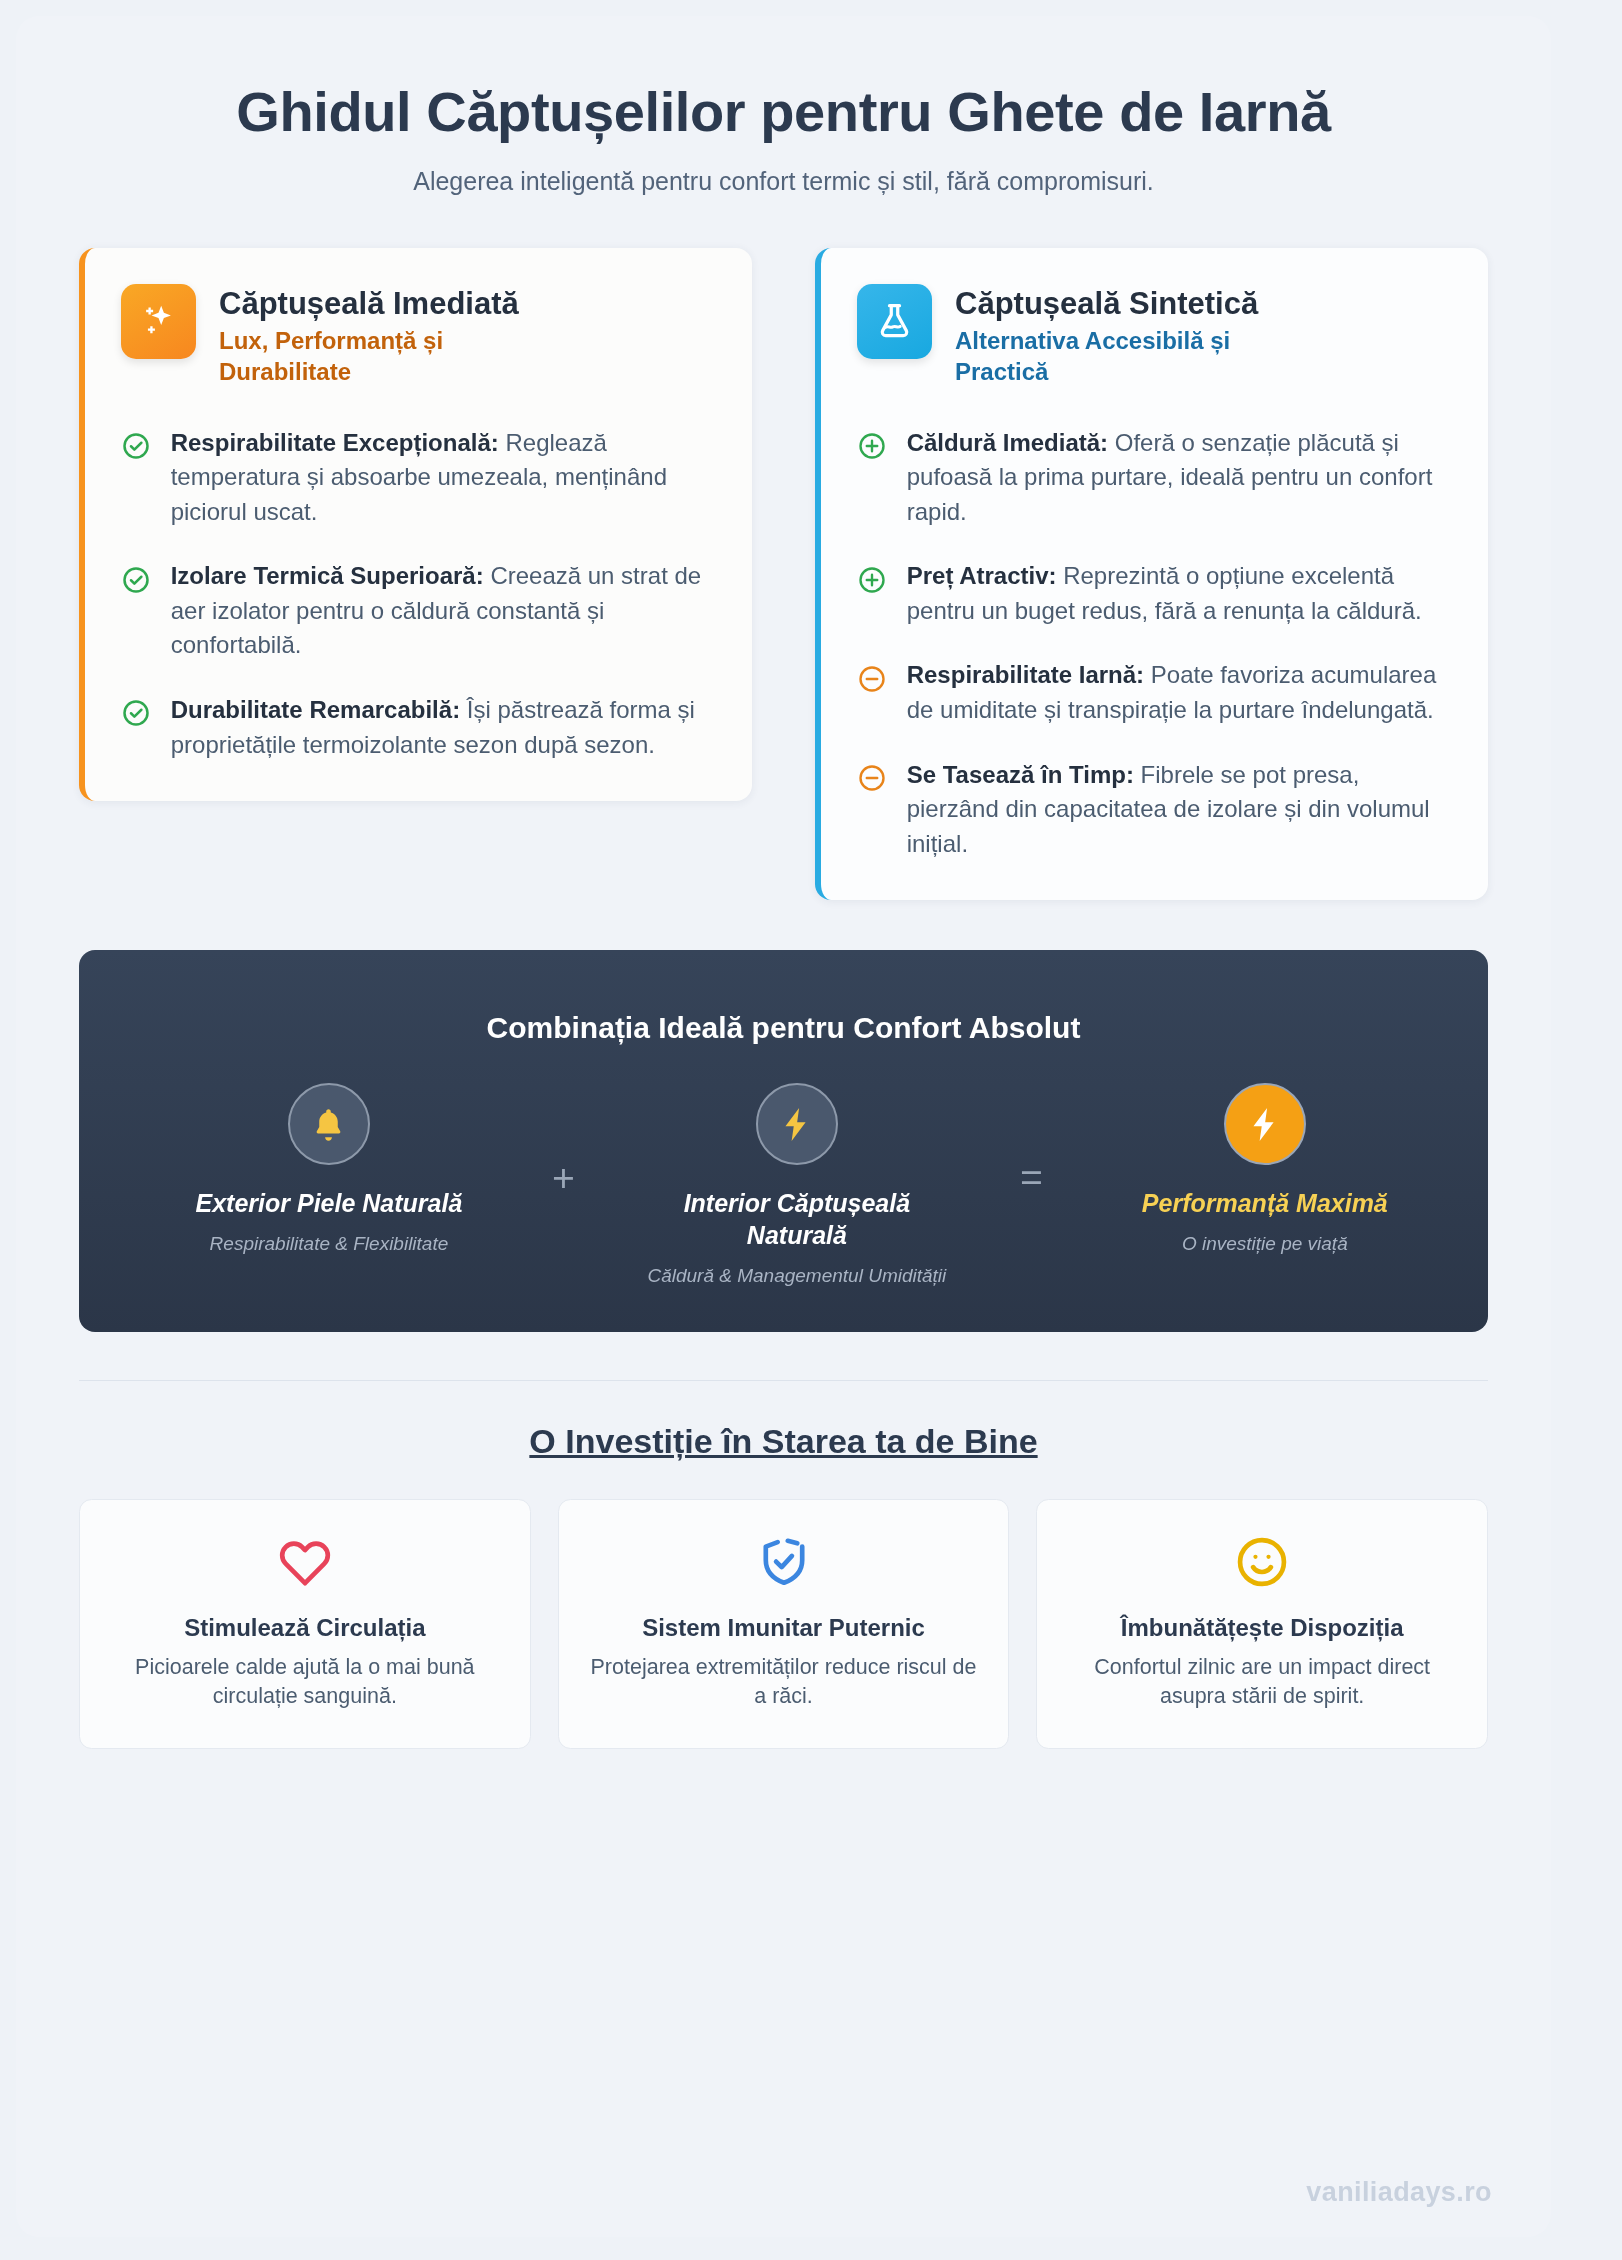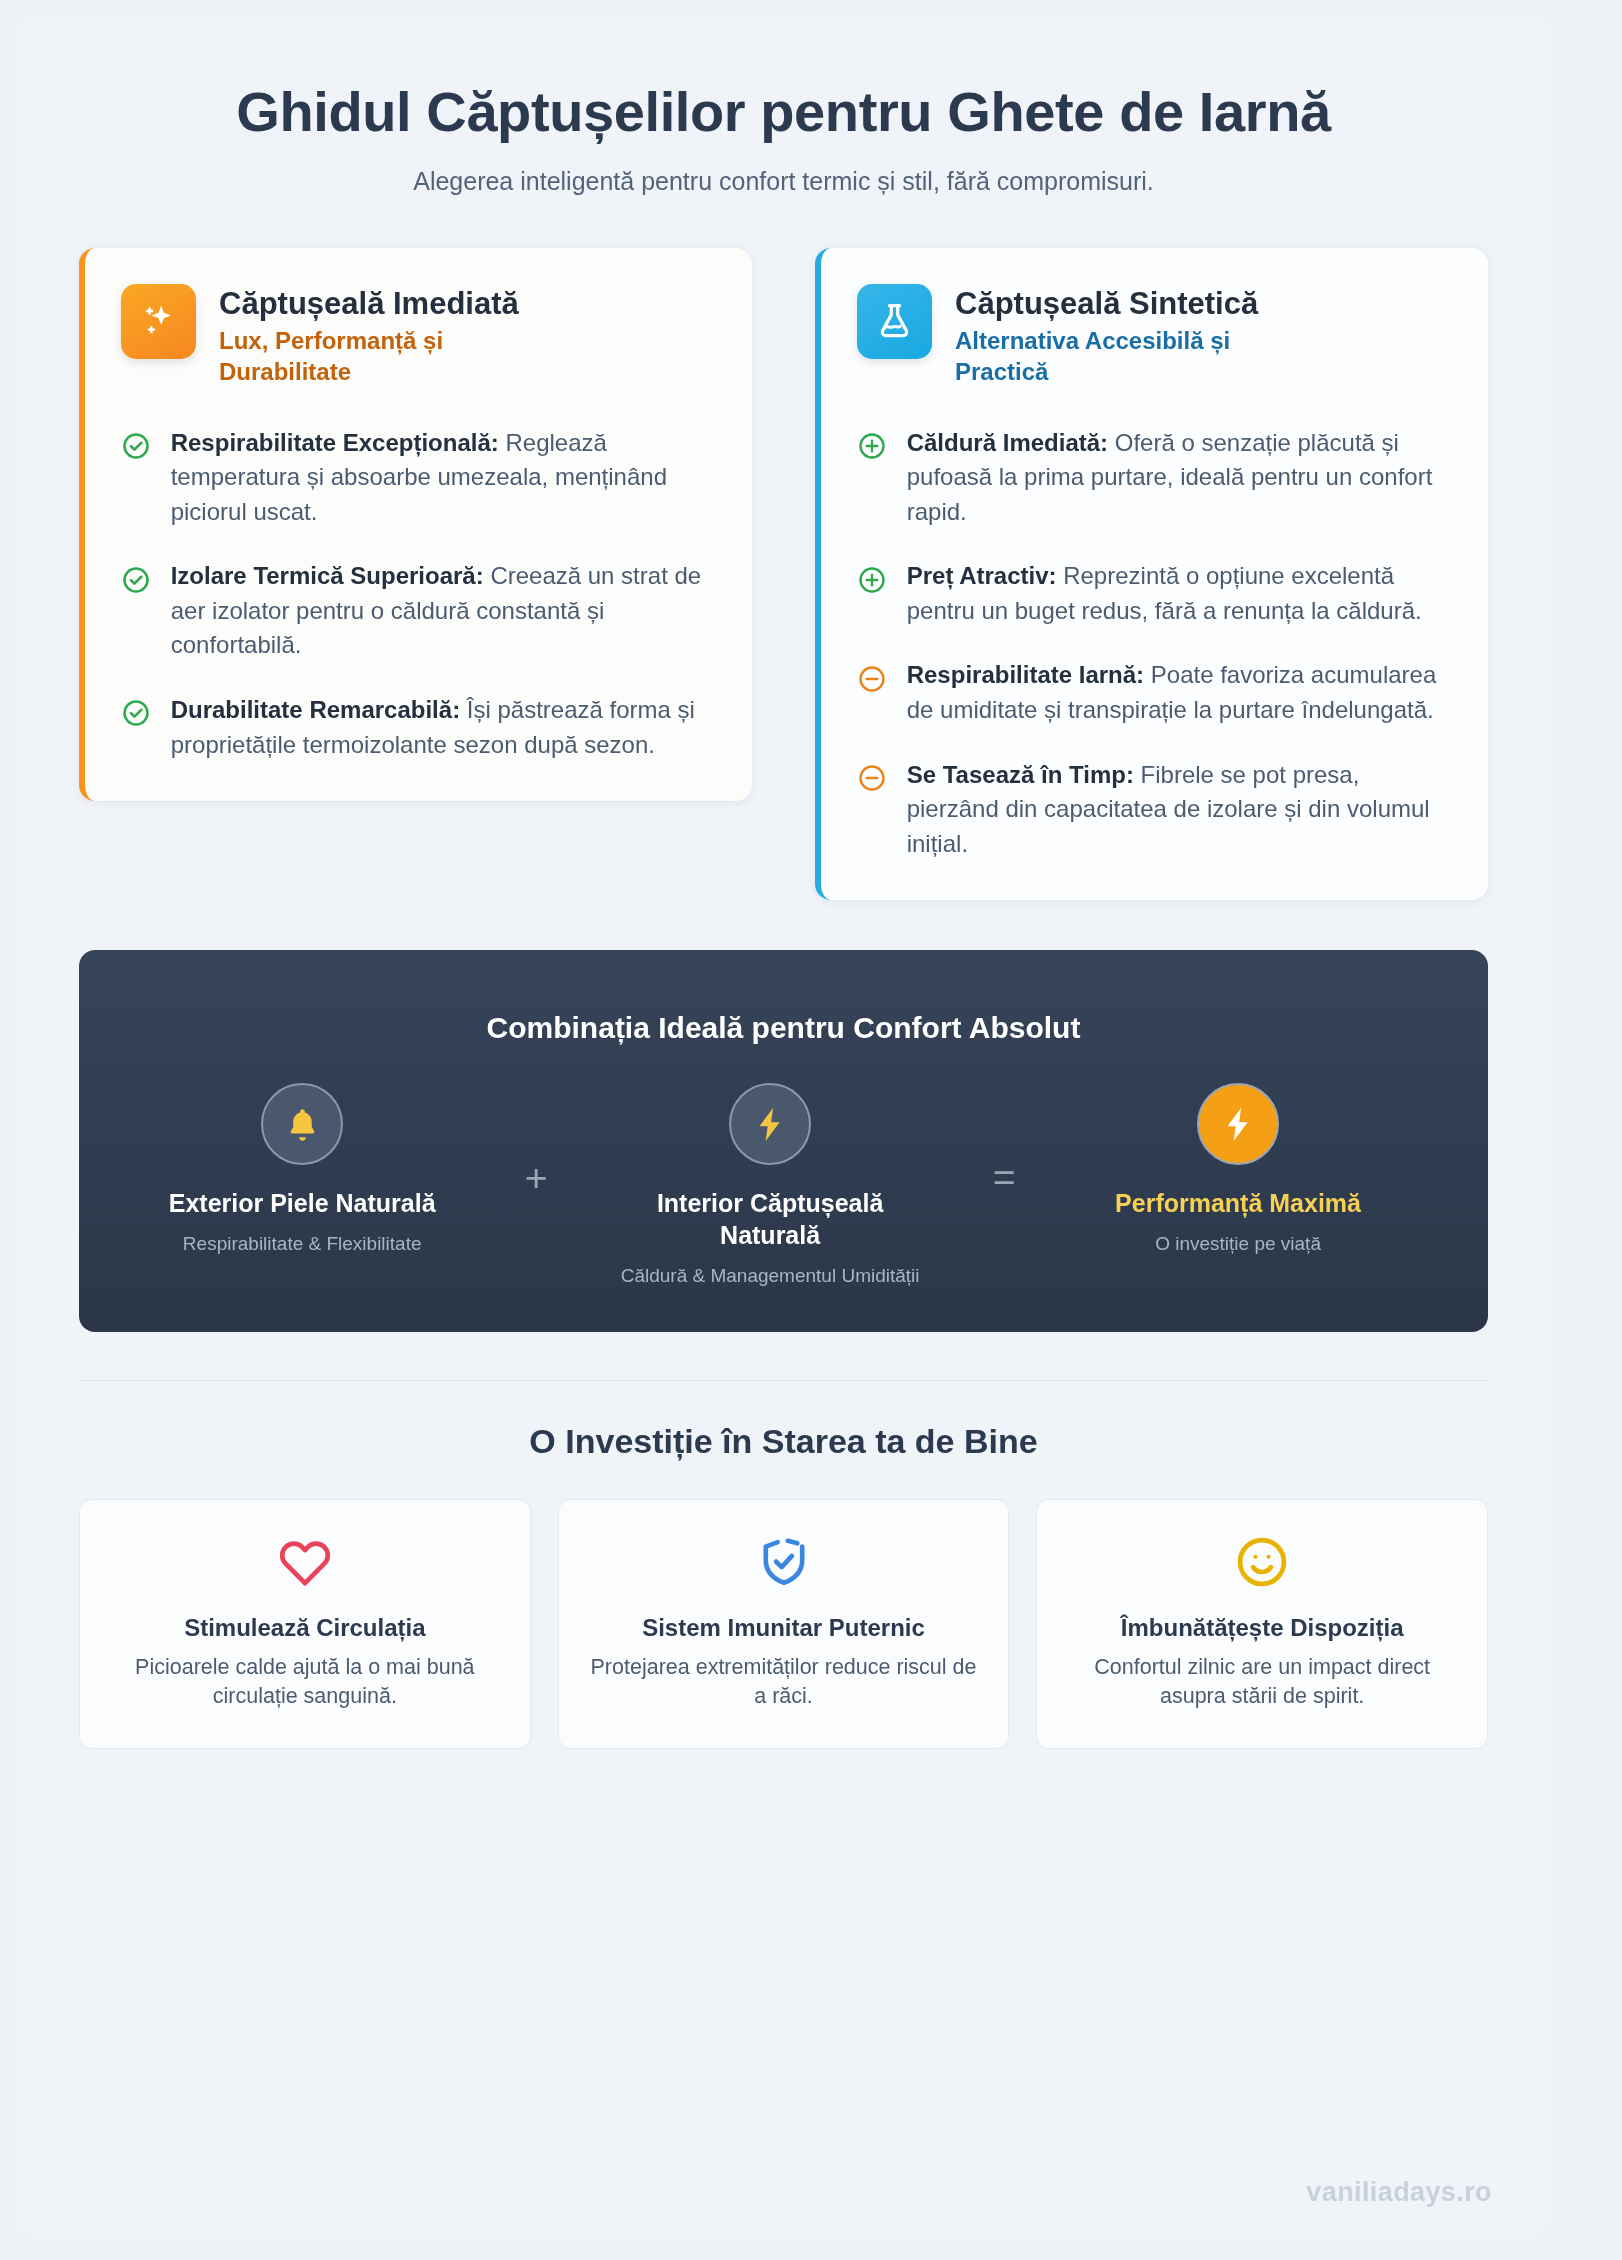--- a/index.html
+++ b/index.html
@@ -100,21 +100,21 @@
     background: linear-gradient(180deg,#364459 0%, #2b3648 100%);
     border-radius: 16px;
     padding: 61px 36px 43px 36px;
   }
   .combo-title {
     text-align: center;
     font-size: 30px; font-weight: 700; color: #ffffff;
     margin-bottom: 38px;
   }
   .combo-row {
-    display: flex; align-items: flex-start; justify-content: flex-start;
+    display: flex; align-items: flex-start; justify-content: flex-end; font-style: italic;
   }
   .combo-col { flex: 0 0 28%; text-align: center; }
   .combo-op {
     flex: 0 0 7%;
     display: flex; align-items: flex-start; justify-content: center;
     padding-top: 75px;
     font-size: 39px; color: #9aa6b7; font-weight: 300; line-height: 1;
   }
   .bubble {
     width: 82px; height: 82px; border-radius: 50%;
@@ -135,21 +135,21 @@
   }
 
   
   .divider {
     margin: 48px 0 0 0;
     border-top: 1.8px solid #dde3ec;
   }
   .bene-title {
     text-align: center;
     margin-top: 41px;
-    font-size: 34px; font-weight: 700; color: #2c3a4f;
+    font-size: 34px; font-weight: 700; color: #2c3a4f; text-decoration: underline;
   }
   .bene-row {
     display: flex; gap: 27px; margin-top: 38px;
   }
   .bcard {
     flex: 1;
     background: #fbfcfd;
     border: 1.8px solid #e4e9f0;
     border-radius: 12.5px;
     padding: 34px 23px 36px 23px;

